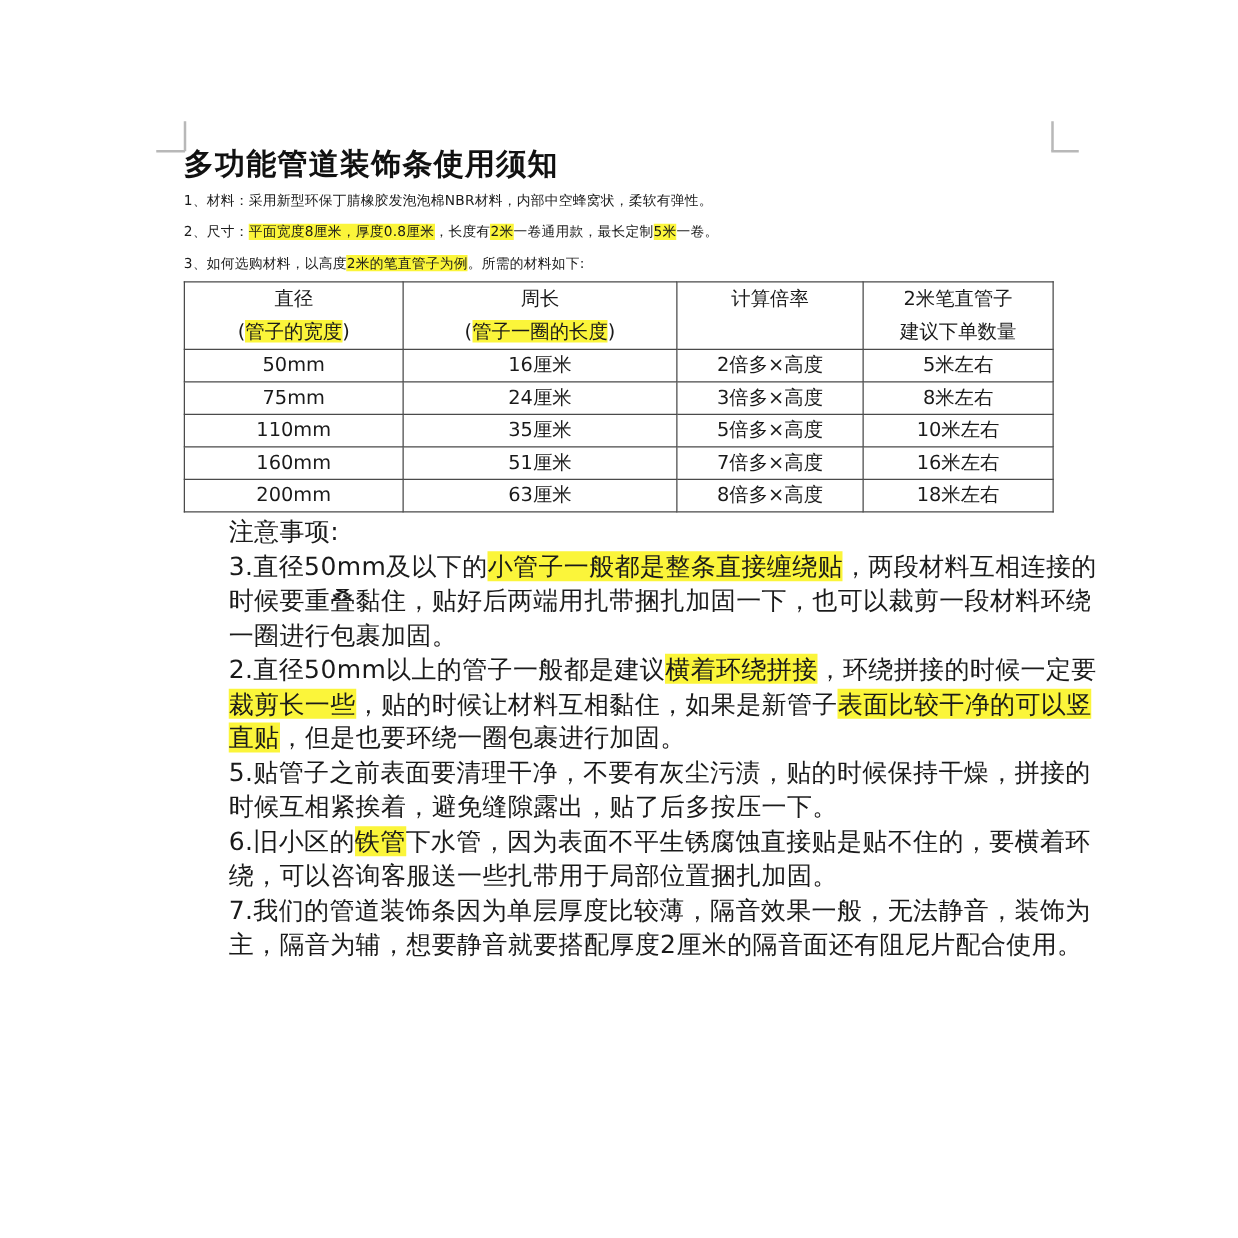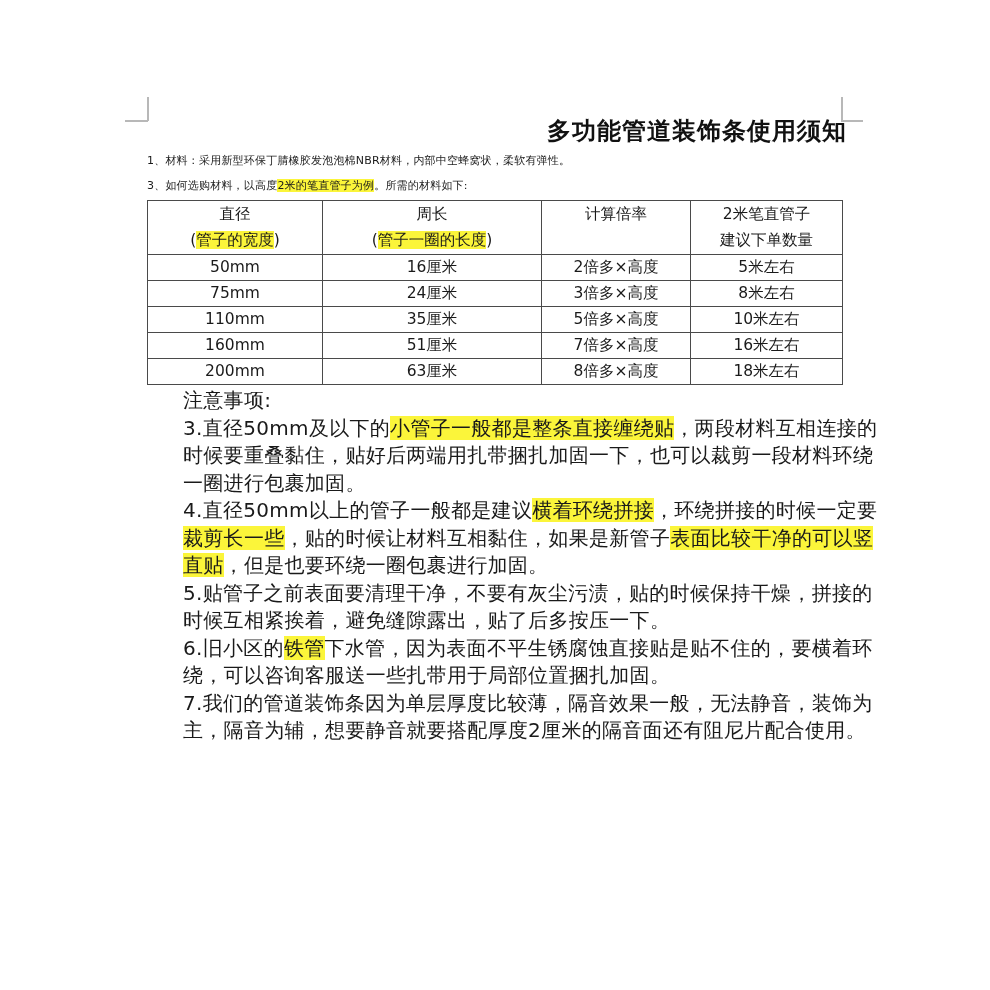--- a/index.html
+++ b/index.html
@@ -3,21 +3,21 @@
 <meta charset="utf-8">
 <style>
   html, body { margin: 0; padding: 0; }
   body {
     width: 990px; height: 990px; background: #ffffff; position: relative; overflow: hidden;
     font-family: "DejaVu Sans", "Liberation Sans", sans-serif; color: #1a1a1a;
   }
   .corner { position: absolute; background: #b8b8b8; }
   .page { position: absolute; left: 147px; top: 114px; width: 700px; }
   .title {
-    text-align: right; font-size: 24px; font-weight: bold; letter-spacing: 1px;
+    text-align: left; font-size: 24px; font-weight: bold; letter-spacing: 1px;
     line-height: 34px; margin: 0 0 0 0; color: #111;
   }
   .line { font-size: 11px; line-height: 25px; white-space: nowrap; letter-spacing: 0.2px; }
   .hl { background: #fbf53a; }
   table.spec {
     border-collapse: collapse; width: 695px; margin-top: 2px; font-size: 15.5px; table-layout: fixed; border-radius: 18px;
   }
   table.spec td {
     border: 1.5px solid #4a4a4a; text-align: center; padding: 0; height: 25px; line-height: 25px;
   }
@@ -31,20 +31,21 @@
 <div class="corner" style="left:147px;top:97px;width:1.5px;height:24px;"></div>
 <div class="corner" style="left:125px;top:120px;width:23px;height:1.5px;"></div>
 <div class="corner" style="left:841px;top:97px;width:1.5px;height:24px;"></div>
 <div class="corner" style="left:841px;top:120px;width:22px;height:1.5px;"></div>
 
 <div class="page">
   <div class="title">多功能管道装饰条使用须知</div>
 
   <div id="intro">
       <div class="line"><span>1、材料：采用新型环保丁腈橡胶发泡泡棉NBR材料，内部中空蜂窝状，柔软有弹性。</span></div>
+      <div class="line"><span>2、尺寸：</span><span class="hl">平面宽度8厘米，厚度0.8厘米</span><span>，长度有</span><span class="hl">2米</span><span>一卷通用款，最长定制</span><span class="hl">5米</span><span>一卷。</span></div>
       <div class="line"><span>3、如何选购材料，以高度</span><span class="hl">2米的笔直管子为例</span><span>。所需的材料如下:</span></div>
     </div>
 
   <table class="spec">
     <colgroup>
       <col style="width:175px">
         <col style="width:219px">
         <col style="width:149px">
         <col style="width:152px">
     </colgroup>
@@ -97,19 +98,19 @@
           <td>8倍多×高度</td>
           <td>18米左右</td>
         </tr>
       </tbody>
   </table>
 
   <div class="notes">
     <div class="para">注意事项:</div>
     <div id="notes">
         <div class="para"><span>3.直径50mm及以下的</span><span class="hl">小管子一般都是整条直接缠绕贴</span><span>，两段材料互相连接的时候要重叠黏住，贴好后两端用扎带捆扎加固一下，也可以裁剪一段材料环绕一圈进行包裹加固。</span></div>
-        <div class="para"><span>4.直径50mm以上的管子一般都是建议</span><span class="hl">横着环绕拼接</span><span>，环绕拼接的时候一定要</span><span class="hl">裁剪长一些</span><span>，贴的时候让材料互相黏住，如果是新管子</span><span class="hl">表面比较干净的可以竖直贴</span><span>，但是也要环绕一圈包裹进行加固。</span></div>
+        <div class="para"><span>2.直径50mm以上的管子一般都是建议</span><span class="hl">横着环绕拼接</span><span>，环绕拼接的时候一定要</span><span class="hl">裁剪长一些</span><span>，贴的时候让材料互相黏住，如果是新管子</span><span class="hl">表面比较干净的可以竖直贴</span><span>，但是也要环绕一圈包裹进行加固。</span></div>
         <div class="para"><span>5.贴管子之前表面要清理干净，不要有灰尘污渍，贴的时候保持干燥，拼接的时候互相紧挨着，避免缝隙露出，贴了后多按压一下。</span></div>
         <div class="para"><span>6.旧小区的</span><span class="hl">铁管</span><span>下水管，因为表面不平生锈腐蚀直接贴是贴不住的，要横着环绕，可以咨询客服送一些扎带用于局部位置捆扎加固。</span></div>
         <div class="para"><span>7.我们的管道装饰条因为单层厚度比较薄，隔音效果一般，无法静音，装饰为主，隔音为辅，想要静音就要搭配厚度2厘米的隔音面还有阻尼片配合使用。</span></div>
       </div>
   </div>
 </div>
 
 </body></html>

